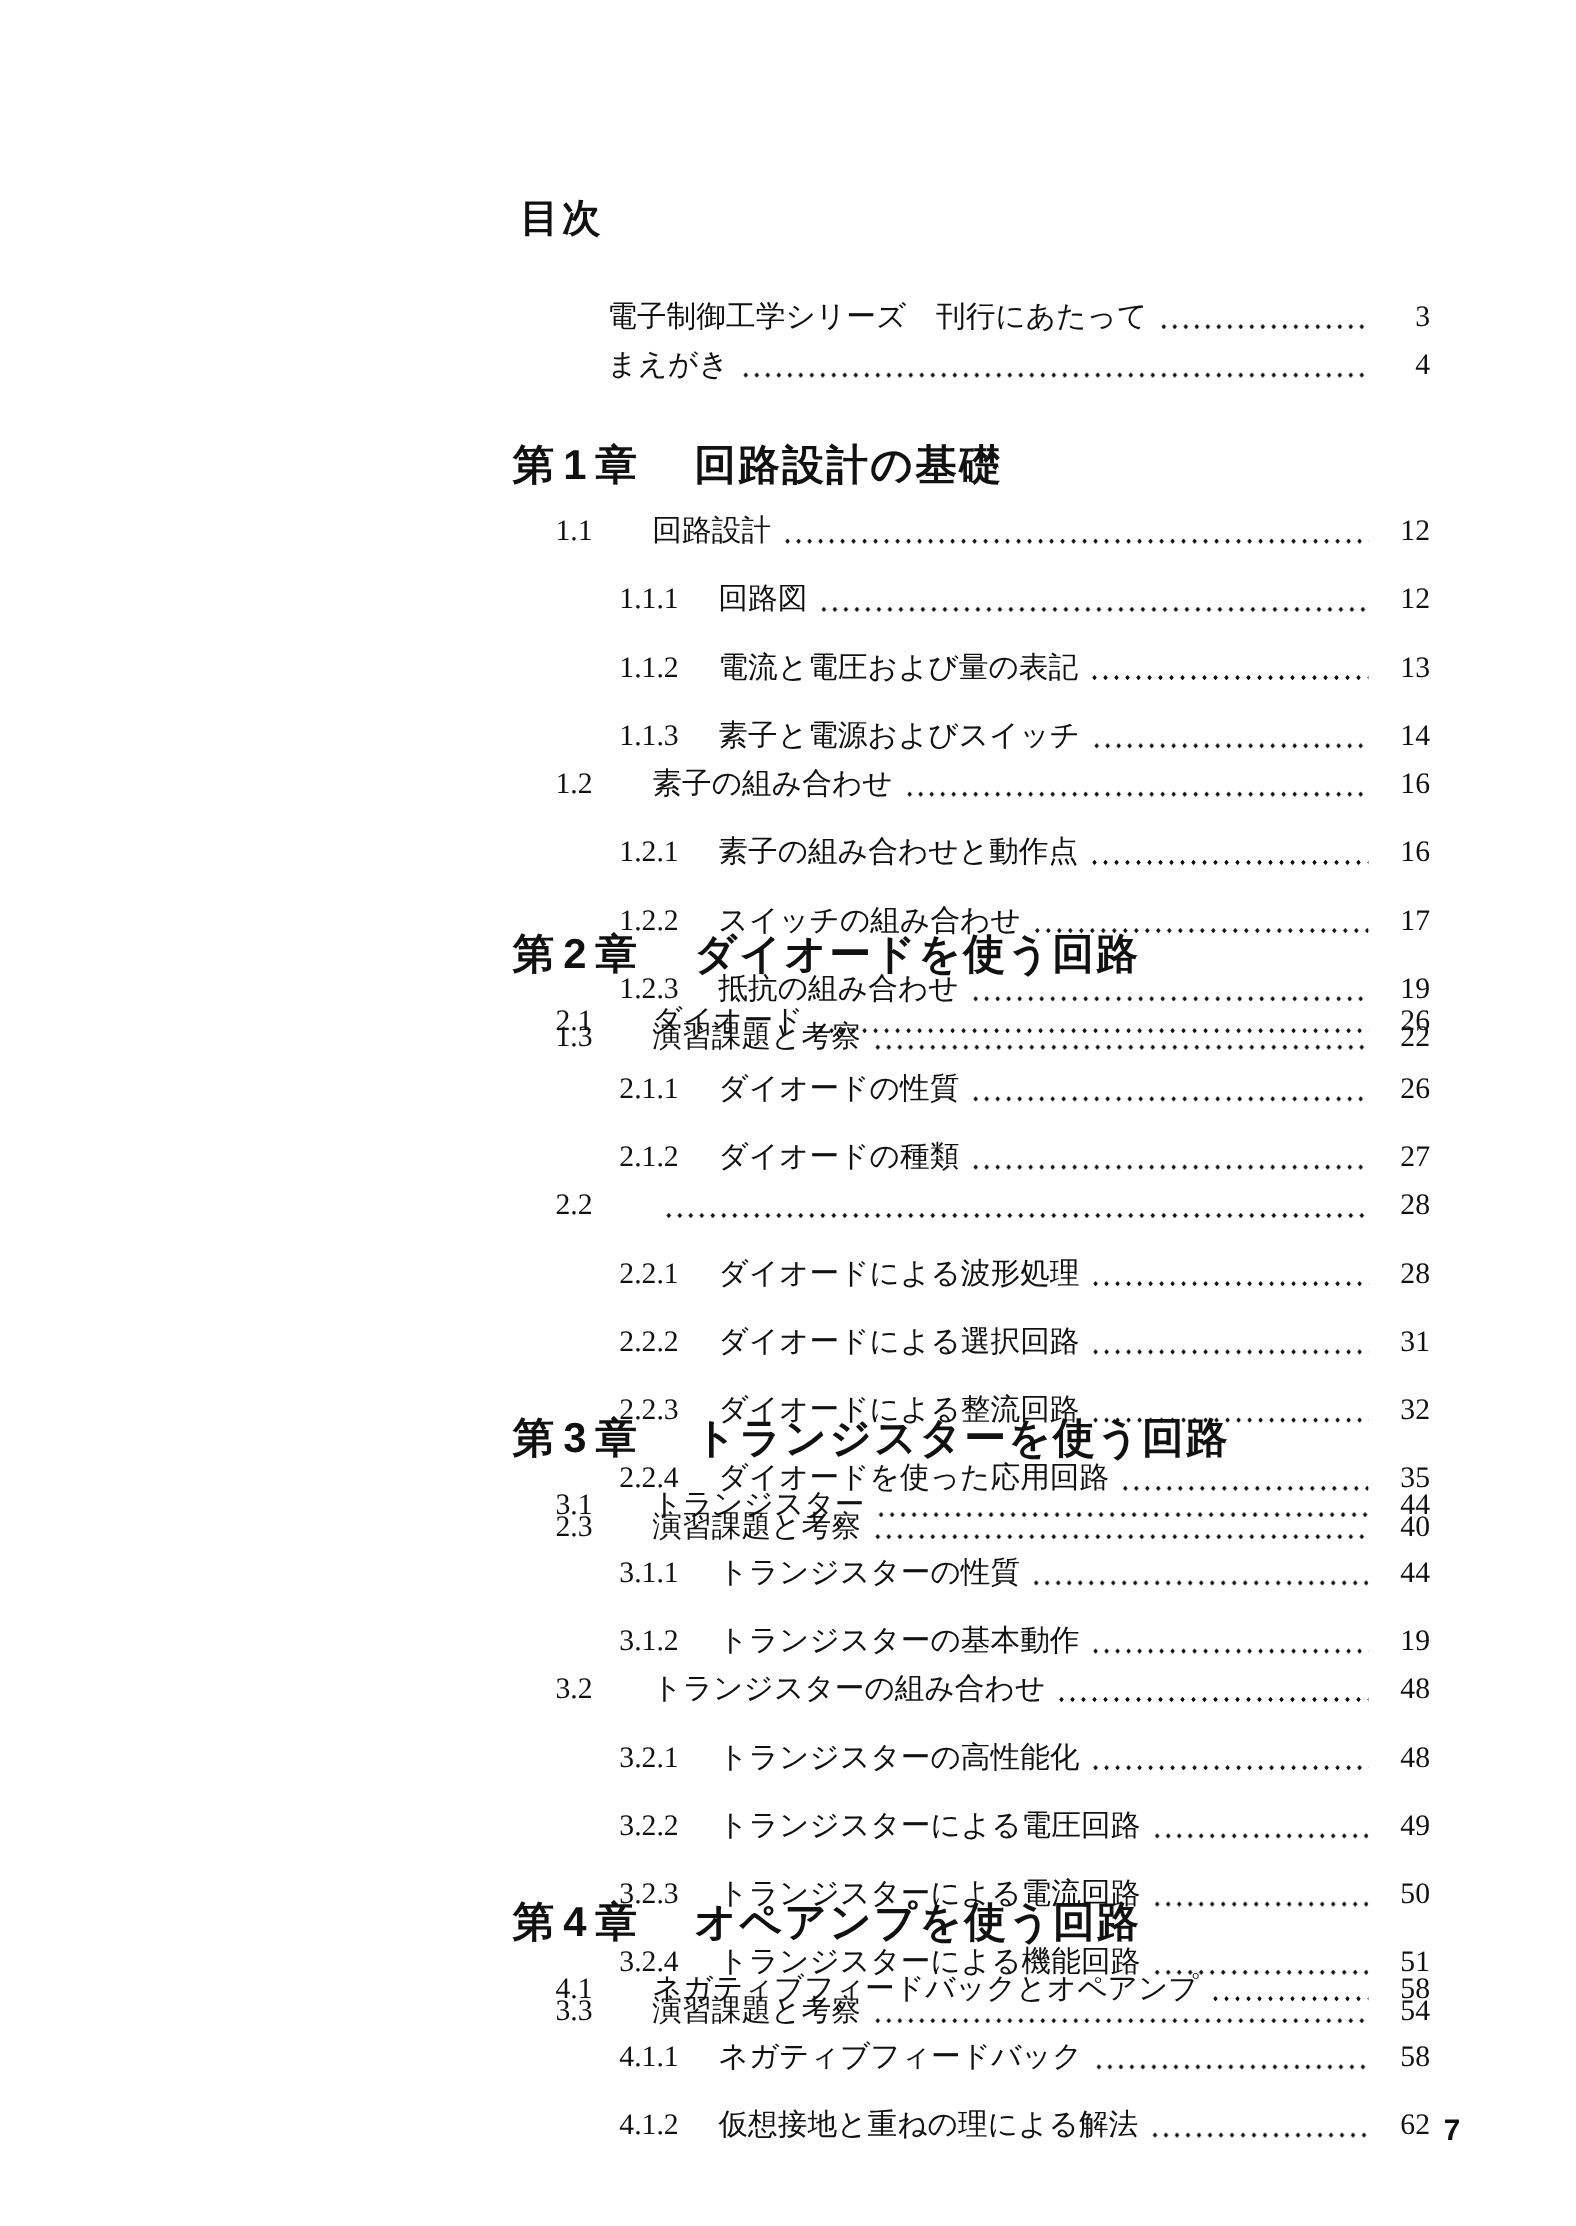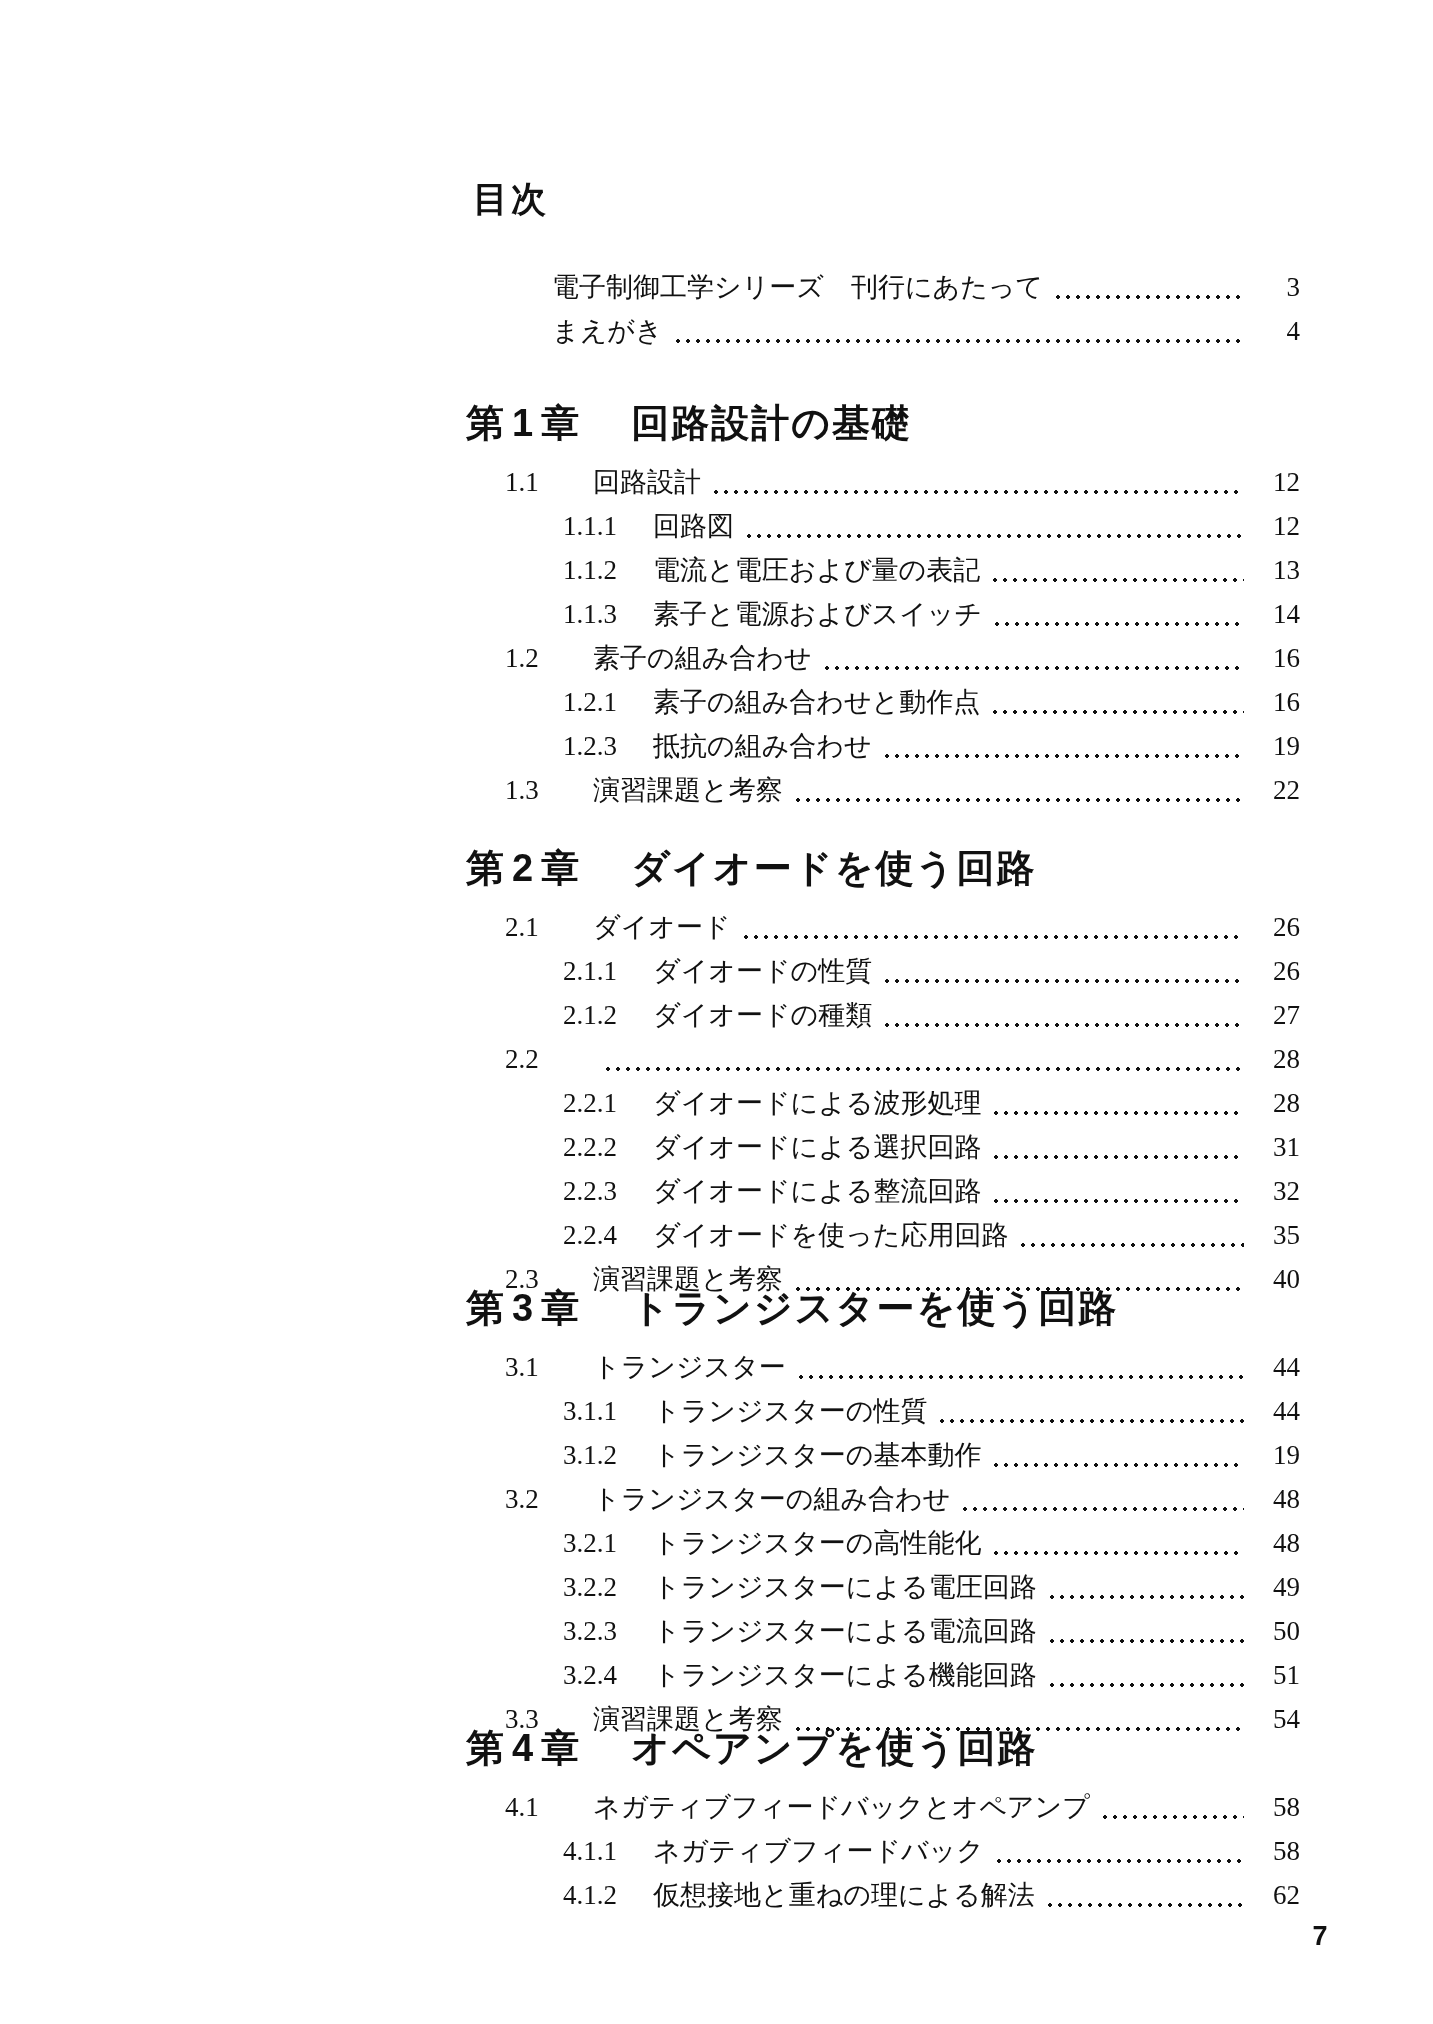--- a/index.html
+++ b/index.html
@@ -52,21 +52,21 @@
     margin: 0 8px 0 10px;
     background-image: radial-gradient(circle, #111 1.7px, transparent 2px);
     background-size: 10px 6px;
     background-repeat: repeat-x;
     background-position: 0 29px;
   }
   .page-col { flex: 0 0 auto; width: 48px; text-align: right; }
   .l0 { padding-left: 100px; }
   .l1 { padding-left: 53px; }
   .l1 .num { width: 88px; }
-  .l2 { padding-left: 111px; }
+  .l2 { padding-left: 111px; margin-top: 18px; }
   .l2 .num { width: 90px; }
   .footer-page-number {
     position: absolute; left: 1300px; top: 1920px; width: 40px;
     text-align: center;
     font-family: "Liberation Sans", sans-serif;
     font-weight: 700; font-size: 27px; line-height: 32px;
   }
 </style>
 </head>
 <body>
@@ -131,20 +131,26 @@
     <span class="page-col">16</span>
   </div>
 
   <div class="row l2">
     <span class="num">1.2.1</span>
     <span class="label">素子の組み合わせと動作点</span>
     <span class="dots"></span>
     <span class="page-col">16</span>
   </div>
 
+  <div class="row l2">
+    <span class="num">1.2.2</span>
+    <span class="label">スイッチの組み合わせ</span>
+    <span class="dots"></span>
+    <span class="page-col">17</span>
+  </div>
 
   <div class="row l2">
     <span class="num">1.2.3</span>
     <span class="label">抵抗の組み合わせ</span>
     <span class="dots"></span>
     <span class="page-col">19</span>
   </div>
 
   <div class="row l1">
     <span class="num">1.3</span>

